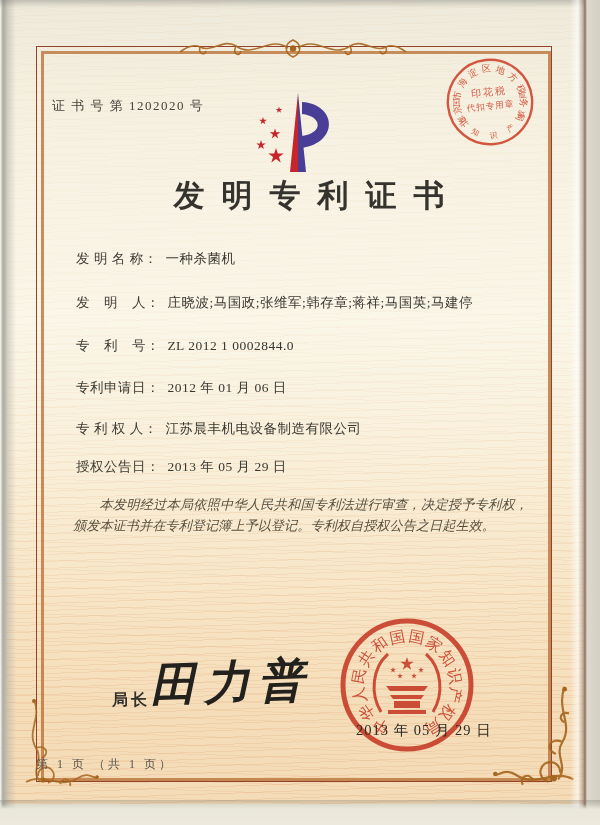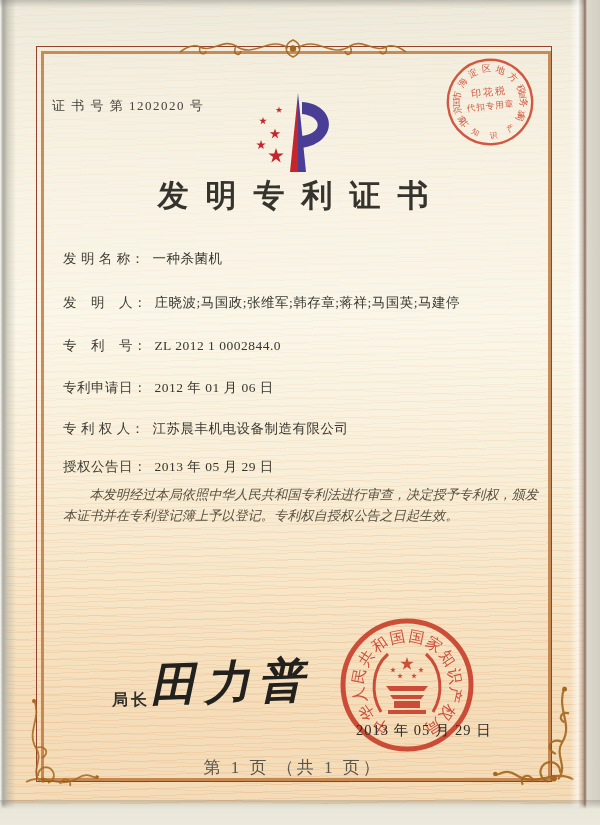--- a/index.html
+++ b/index.html
@@ -30,41 +30,41 @@
   
   .ornament-top{position:absolute; left:178px; top:31px; width:230px; height:34px; color:#a5661f;}
   .ornament-bl{position:absolute; left:20px; top:698px; width:80px; height:100px; color:#a5661f;}
   .ornament-br{position:absolute; left:492px; top:686px; width:88px; height:112px; color:#a5661f; transform:scaleX(-1);}
   
   .cert-number{position:absolute; left:52px; top:97px; font-size:13px; letter-spacing:1.5px; color:#45433c;}
   .logo{position:absolute; left:236px; top:90px; width:120px; height:86px;}
   .tax-seal{position:absolute; left:444px; top:56px; width:92px; height:92px; transform:rotate(-6deg); opacity:.92;}
   .title{
     position:absolute; left:38px; top:175px; width:510px; text-align:center;
-    font-size:31px; font-weight:600; letter-spacing:17px; text-indent:17px; color:#35332e;
-  }
-  
-  .field-row{position:absolute; left:63px; width:478px; font-size:13.5px; color:#3e3c35; white-space:nowrap;}
+    font-size:31px; font-weight:600; letter-spacing:17px; text-indent:17px; color:#35332e;padding-left:16px;
+  }
+  
+  .field-row{position:absolute; left:76px; width:478px; font-size:13.5px; color:#3e3c35; white-space:nowrap;}
   .f-label{display:inline-block; min-width:82px; letter-spacing:.5px;}
   .f-value{margin-left:4px; letter-spacing:.5px; color:#393731;}
   
   .body-text{
     position:absolute; left:57px; top:479px; width:487px;
     font-size:13.2px; line-height:1.58; color:#57503f; font-style:italic; text-align:justify;
   }
-  .body-text p{margin:6px; text-indent:2em;font-style:italic;}
+  .body-text p{margin:16px; text-indent:2em;font-style:italic;}
   
   .officer-label{position:absolute; left:112px; top:690px; font-size:16px; letter-spacing:3px; color:#33312b;font-weight:bold;}
   .signature{
     position:absolute; left:150px; top:652px; font-size:46px; font-weight:700;
     letter-spacing:8px; color:#23211d; transform:rotate(-2deg); font-style:italic;
   }
   .issuing-seal{position:absolute; left:334px; top:612px; width:146px; height:146px; opacity:.88;}
   .issue-date{position:absolute; left:356px; top:721px; font-size:14.5px; letter-spacing:1px; color:#2c2a25; z-index:6;}
-  .footer-page{position:absolute; left:36px; top:756px; width:514px; text-align:center; font-size:17px; letter-spacing:3px; color:#5a564e;}
+  .footer-page{position:absolute; left:36px; top:756px; width:514px; font-size:12px; letter-spacing:3px; color:#5a564e;}
   
   .edge-left{position:absolute; left:0; top:0; width:16px; height:825px;
     background:linear-gradient(90deg,#fafaf6 0,#adaba0 3px,rgba(173,171,160,.45) 8px,rgba(173,171,160,0) 16px); z-index:8;}
   .edge-top{position:absolute; left:0; top:0; width:600px; height:8px;
     background:linear-gradient(180deg, rgba(100,98,90,.30), rgba(100,98,90,0)); z-index:8;}
   .edge-right{position:absolute; left:570px; top:0; width:30px; height:825px;
     background:linear-gradient(90deg, rgba(0,0,0,0) 0, rgba(255,255,255,.65) 8px, rgba(150,125,112,.5) 13px, #8e6e62 15px, #dcd8cc 17px, #d3cfc3 30px); z-index:8;}
   .edge-bottom{position:absolute; left:0; top:800px; width:600px; height:25px;
     background:linear-gradient(180deg, rgba(120,115,105,.35) 0, rgba(120,115,105,.12) 4px, #e9e6da 9px, #edeadd 25px); z-index:8;}
   svg text{font-family:"Liberation Serif","DejaVu Serif",serif;}

